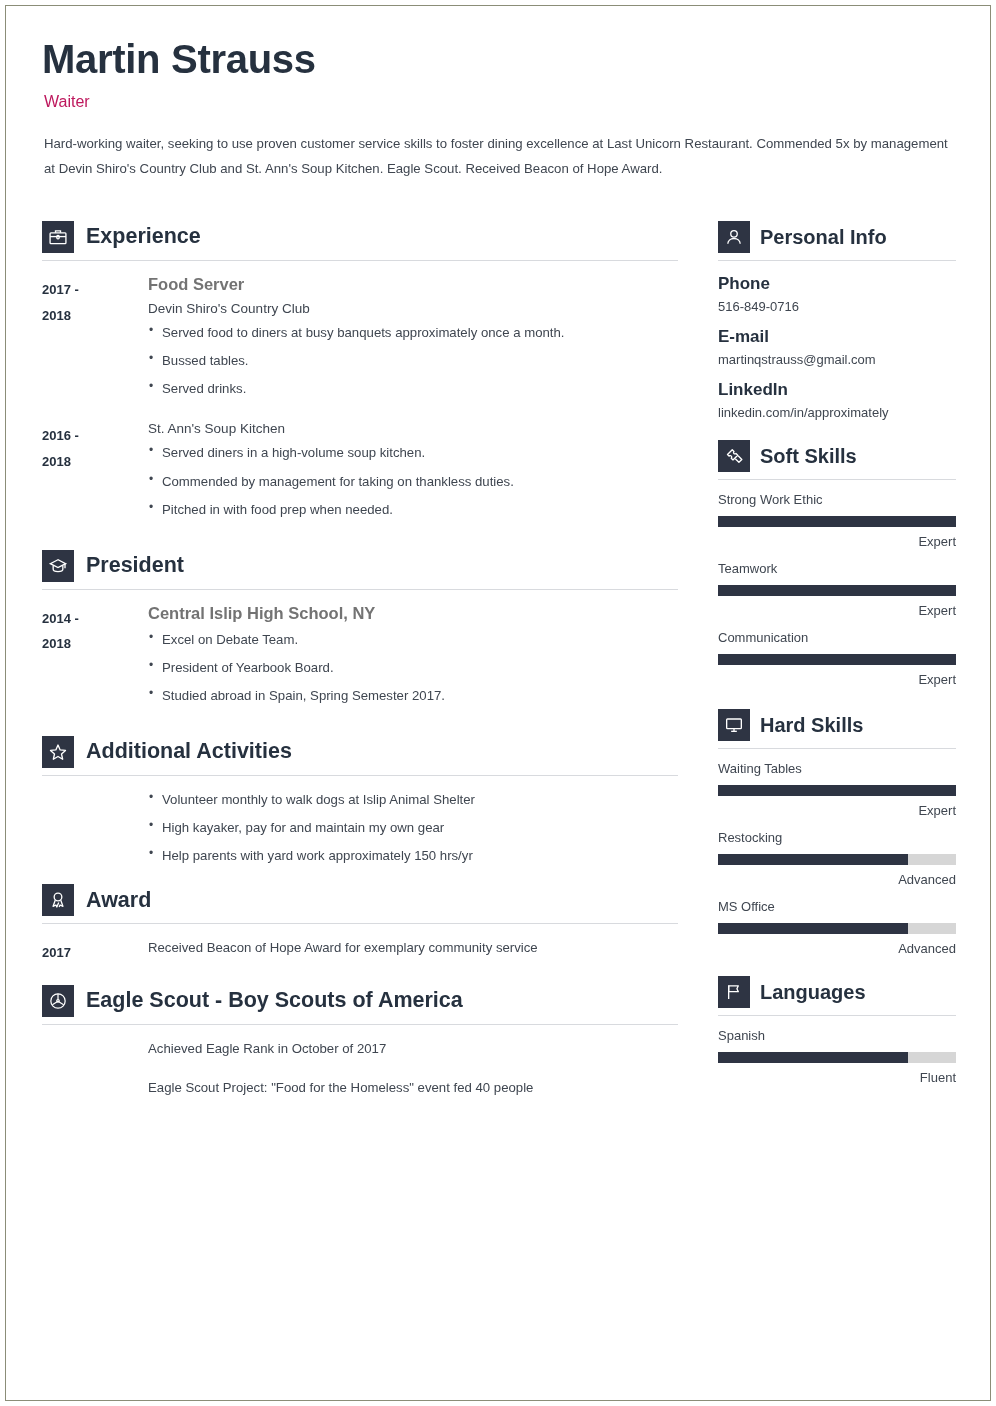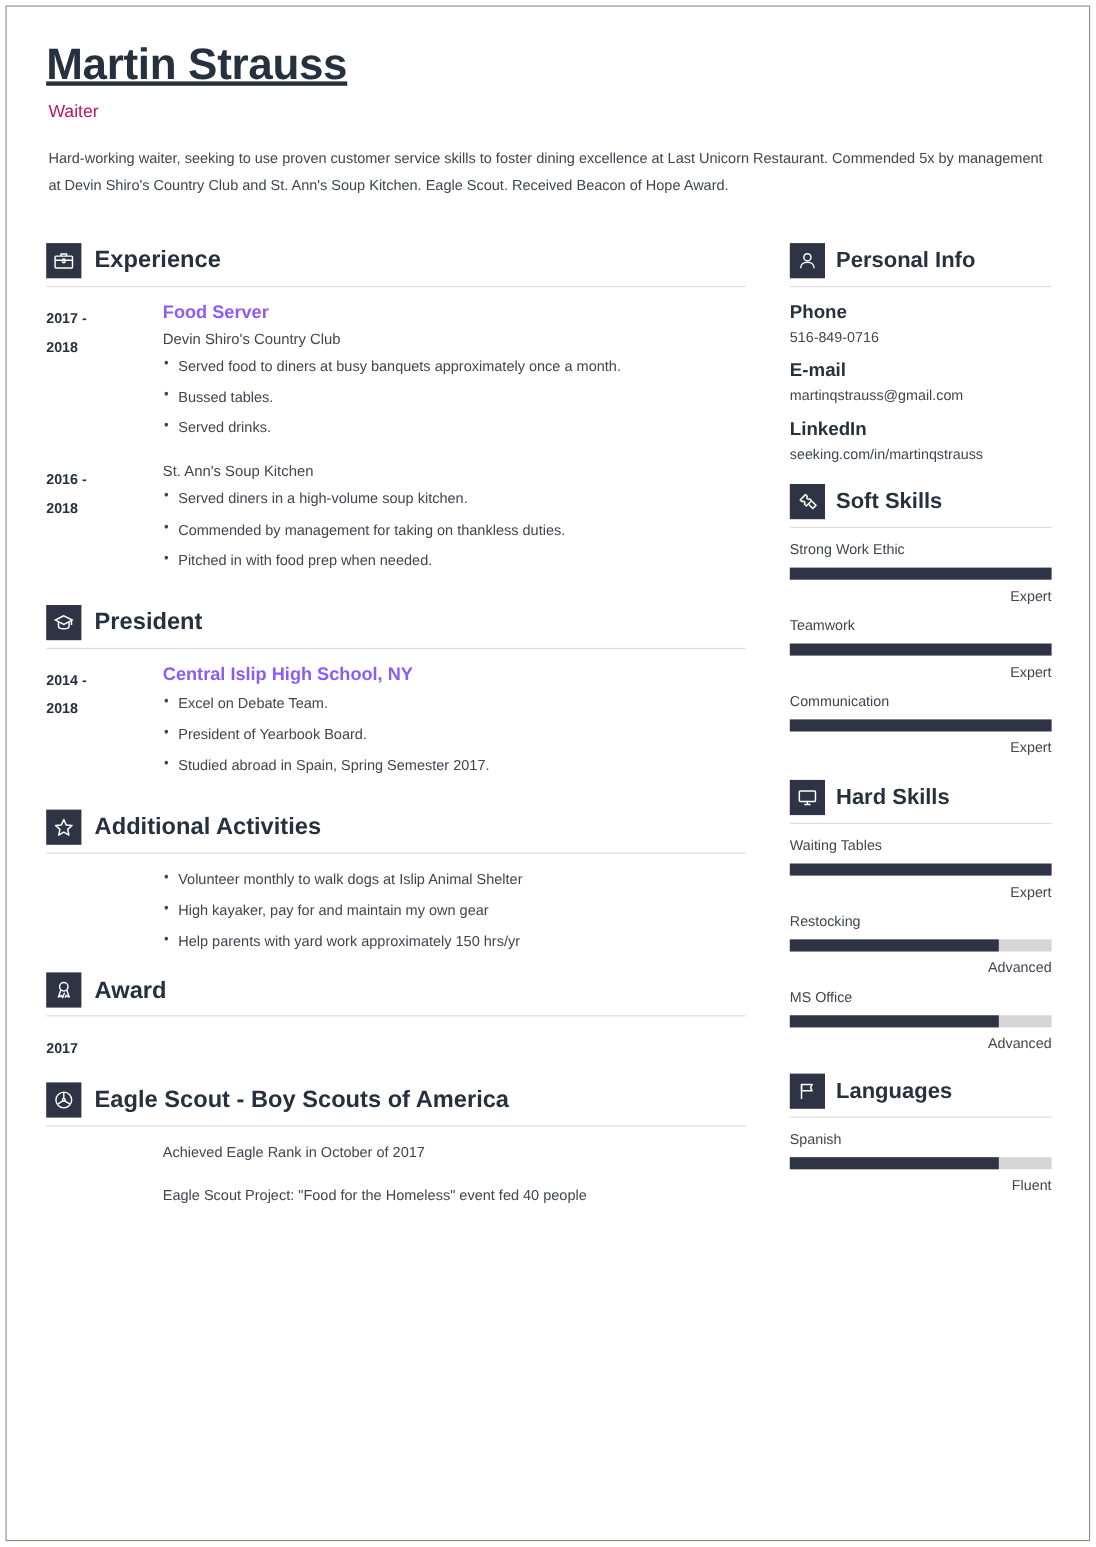--- a/index.html
+++ b/index.html
@@ -38,21 +38,20 @@
   }
 
   
   .name {
     font-size: 40px;
     font-weight: bold;
     color: #26313f;
     letter-spacing: -0.3px;
     line-height: 1.05;
     margin: 8px 0 0 0;
-    text-decoration: underline;
   }
   .job-title {
     font-size: 16px;
     color: #be185d;
     font-weight: normal;
     margin: 13px 0 0 2px;
   }
   .summary {
     font-size: 13.2px;
     line-height: 1.9;
@@ -116,21 +115,21 @@
     font-weight: bold;
     color: #26313f;
     line-height: 1.95;
     padding-top: 2px;
   }
   .entry-date .d2 { display: block; }
   .entry-main { flex: 1 1 auto; }
   .entry-title {
     font-size: 16.5px;
     font-weight: bold;
-    color: #8b5cf6;
+    color: #737373;
     margin: 0 0 6px 0;
     line-height: 1.2;
   }
   .entry-sub {
     font-size: 13.5px;
     color: #3f4650;
     margin: 0 0 7px 0;
   }
   ul.bullets {
     list-style: none;
@@ -328,20 +327,23 @@
                 <path d="M15.3 12.3l2.6 7.3-3.4-1.6-1.1 2.4"></path>
               </svg>
             </span>
             <span class="sec-title">Award</span>
           </div>
           <div class="sec-rule left-rule"></div>
           <div class="entry">
             <div class="entry-date">
               <span>2017</span>
             </div>
+            <div class="entry-main">
+              <div class="entry-plain">Received Beacon of Hope Award for exemplary community service</div>
+            </div>
           </div>
         </div>
 
 
         <div class="section sp-eag">
           <div class="sec-head">
             <span class="sec-icon">
               <svg width="20" height="20" viewBox="0 0 24 24" fill="none" stroke="#ffffff" stroke-width="1.5">
                 <circle cx="12" cy="12" r="8.6"></circle>
                 <path d="M12 3.4v7.2"></path>
@@ -378,21 +380,21 @@
             <span class="sec-title">Personal Info</span>
           </div>
           <div class="sec-rule right-rule"></div>
 
           <div class="info-block">
             <div class="info-label">Phone</div>
             <div class="info-value">516-849-0716</div>
             <div class="info-label">E-mail</div>
             <div class="info-value">martinqstrauss@gmail.com</div>
             <div class="info-label">LinkedIn</div>
-            <div class="info-value">seeking.com/in/martinqstrauss</div>
+            <div class="info-value">linkedin.com/in/approximately</div>
           </div>
         </div>
 
         <div class="section sp-soft">
           <div class="sec-head right-head">
             <span class="sec-icon">
               <svg width="20" height="20" viewBox="0 0 24 24" fill="none" stroke="#ffffff" stroke-width="1.6" stroke-linejoin="round">
                 <path d="M4.2 10.1 9.9 4.4l2.1 2.1a1.7 1.7 0 1 0 2.4 2.4l2.1 2.1-5.7 5.7-2.1-2.1a1.7 1.7 0 1 0-2.4-2.4L4.2 10.1z"></path>
                 <path d="M13.5 15.2 17.9 19.6l3.5-3.5-4.4-4.4"></path>
               </svg>

